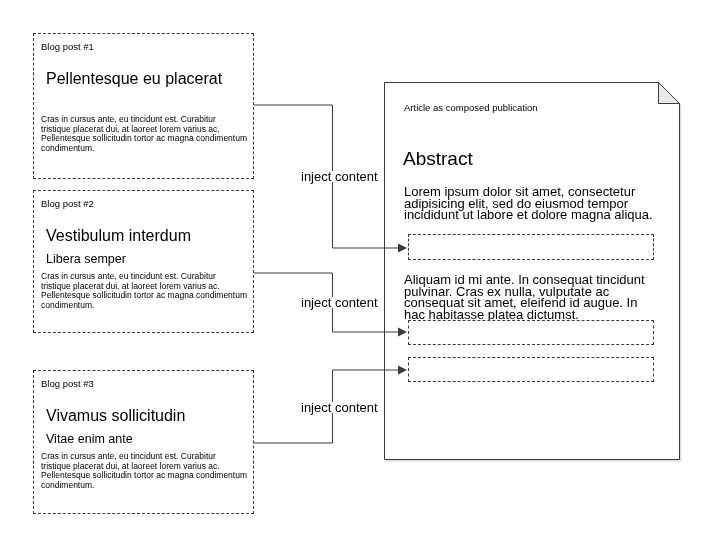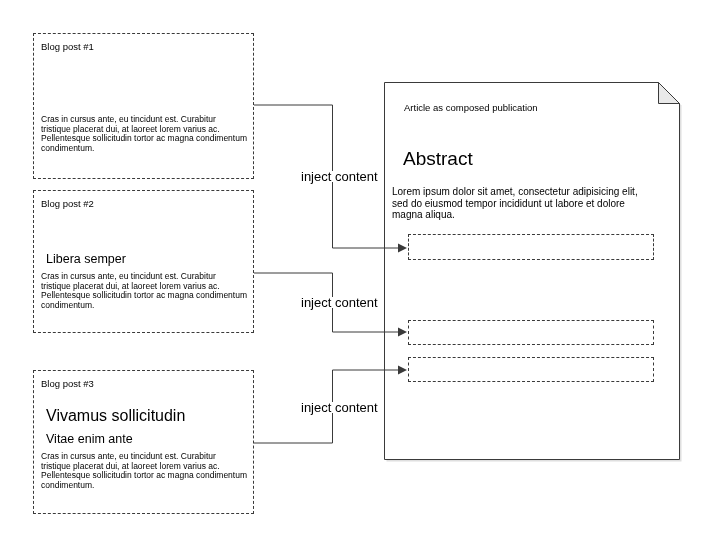--- a/index.html
+++ b/index.html
@@ -93,23 +93,23 @@
   .doc-heading {
     position: absolute;
     left: 19px;
     top: 66px;
     font-size: 19px;
     line-height: 1.15;
     white-space: nowrap;
   }
   .doc-para {
     position: absolute;
-    left: 8px;
+    left: 20px;
     width: 256px;
-    font-size: 10px;
+    font-size: 13px;
     line-height: 11.6px;
   }
   .doc-para.para1 { top: 104px; }
   .doc-para.para2 { top: 192px; }
 
   .placeholder {
     position: absolute;
     left: 24px;
     width: 246px;
     border: 1px dashed #3a3a3a;
@@ -147,25 +147,27 @@
   .inject-label.l2 { left: 301px; top: 297px; }
   .inject-label.l3 { left: 301px; top: 402px; }
 </style>
 </head>
 <body style="color: rgb(0, 0, 0);">
 
 <div class="canvas">
 
   <div class="post p1">
     <div class="post-label">Blog post #1</div>
+    <div class="post-title">Pellentesque eu placerat</div>
     <div class="post-body">Cras in cursus ante, eu tincidunt est. Curabitur tristique placerat dui, at laoreet lorem varius ac. Pellentesque sollicitudin tortor ac magna condimentum condimentum.</div>
   </div>
 
   <div class="post p2">
     <div class="post-label">Blog post #2</div>
+    <div class="post-title">Vestibulum interdum</div>
     <div class="post-subtitle">Libera semper</div>
     <div class="post-body">Cras in cursus ante, eu tincidunt est. Curabitur tristique placerat dui, at laoreet lorem varius ac. Pellentesque sollicitudin tortor ac magna condimentum condimentum.</div>
   </div>
 
   <div class="post p3">
     <div class="post-label">Blog post #3</div>
     <div class="post-title">Vivamus sollicitudin</div>
     <div class="post-subtitle">Vitae enim ante</div>
     <div class="post-body">Cras in cursus ante, eu tincidunt est. Curabitur tristique placerat dui, at laoreet lorem varius ac. Pellentesque sollicitudin tortor ac magna condimentum condimentum.</div>
   </div>
@@ -173,20 +175,21 @@
   <div class="doc">
     <svg class="page-shape" width="302" height="384" viewBox="0 0 302 384">
       <path class="page-shadow" d="M2.5,2.5 L276.5,2.5 L297.5,23.5 L297.5,379.5 L2.5,379.5 Z"></path>
       <path class="page-outline" d="M0.5,0.5 L274.5,0.5 L295.5,21.5 L295.5,377.5 L0.5,377.5 Z"></path>
       <path class="page-fold" d="M274.5,0.5 L295.5,21.5 L274.5,21.5 Z"></path>
     </svg>
     <div class="doc-header">Article as composed publication</div>
     <div class="doc-heading">Abstract</div>
     <div class="doc-para para1">Lorem ipsum dolor sit amet, consectetur adipisicing elit, sed do eiusmod tempor incididunt ut labore et dolore magna aliqua.</div>
     <div class="placeholder ph1"></div>
+    <div class="doc-para para2">Aliquam id mi ante. In consequat tincidunt pulvinar. Cras ex nulla, vulputate ac consequat sit amet, eleifend id augue. In hac habitasse platea dictumst.</div>
     <div class="placeholder ph2"></div>
     <div class="placeholder ph3"></div>
   </div>
 
   <svg class="connector-layer" width="714" height="550" viewBox="0 0 714 550">
     <polyline class="connector" points="254,105 332.5,105 332.5,248 399,248"></polyline>
     <polygon class="arrowhead" points="398,243.5 407,248 398,252.5"></polygon>
 
     <polyline class="connector" points="254,273 332.5,273 332.5,332 399,332"></polyline>
     <polygon class="arrowhead" points="398,327.5 407,332 398,336.5"></polygon>

